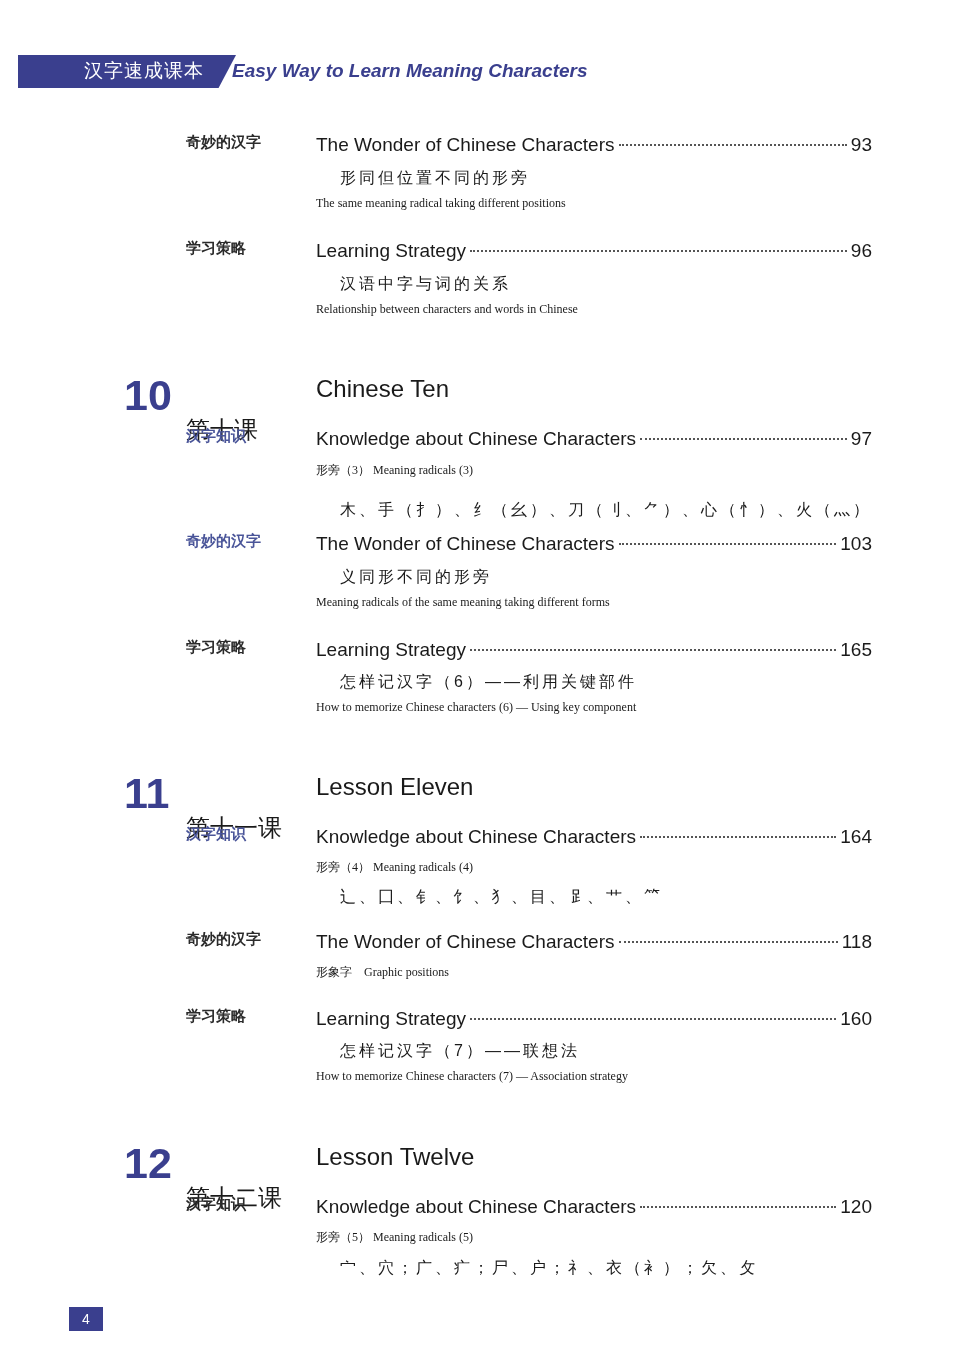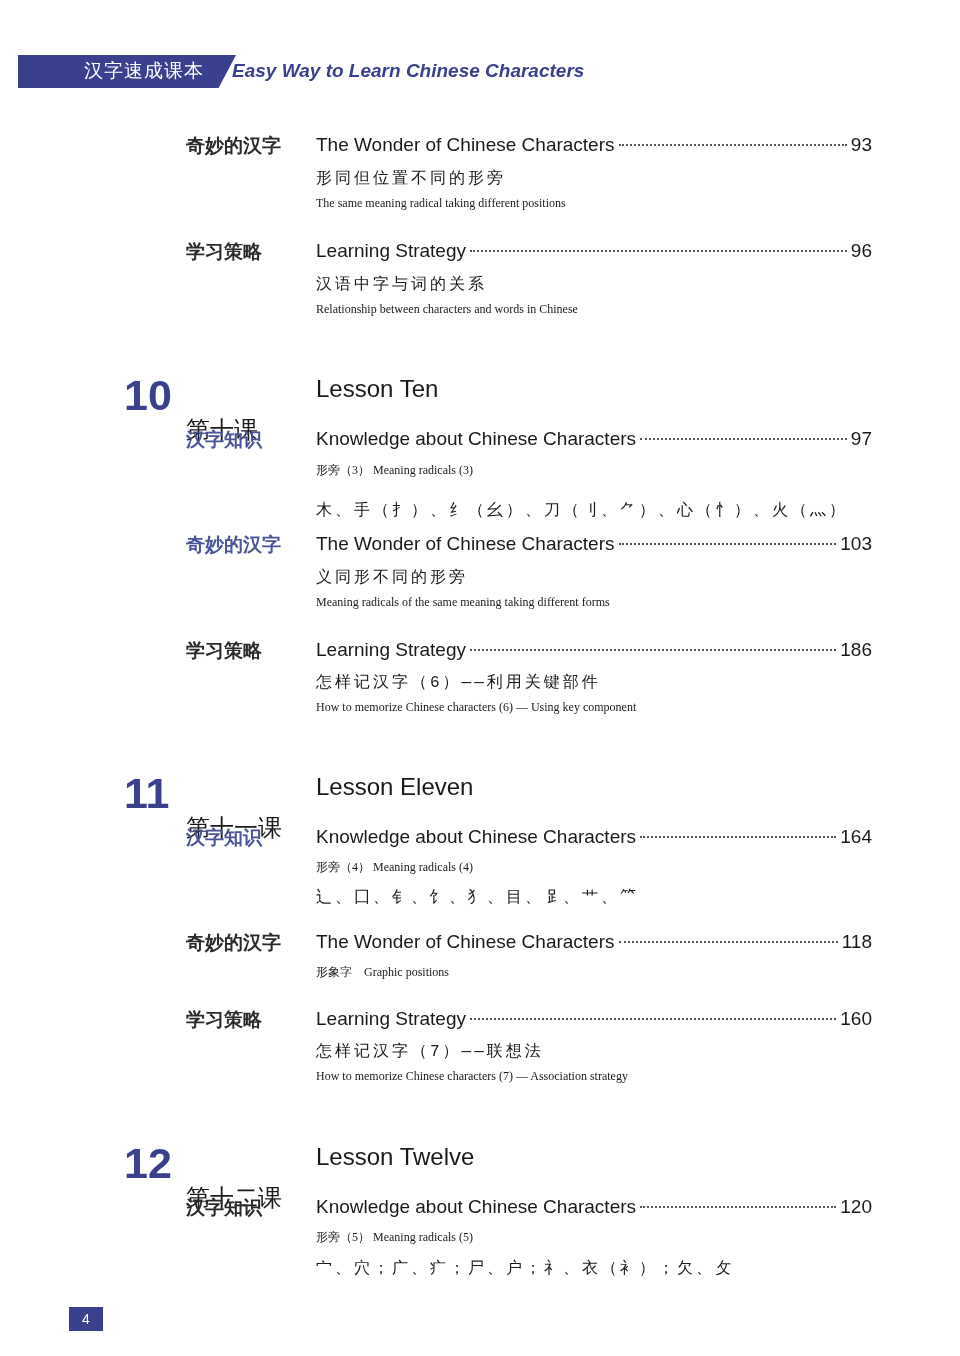--- a/index.html
+++ b/index.html
@@ -14,59 +14,59 @@
   }
   .header-cn {
     position: absolute; left: 84px; top: 58px; font-size: 19px; color: #ffffff;
     letter-spacing: 1px; font-family: "DejaVu Sans", sans-serif;
   }
   .header-en {
     position: absolute; left: 232px; top: 60px; font-size: 19px; font-weight: bold; font-style: italic;
     color: #3a3f8e; font-family: "Liberation Sans", sans-serif;
   }
   .cat {
-    position: absolute; left: 186px; font-size: 19px; font-weight: bold; color: #2b2b2b;
+    position: absolute; left: 186px; font-size: 15px; font-weight: bold; color: #2b2b2b;
     font-family: "DejaVu Sans", sans-serif;
   }
   .cat.blue { color: #4a5599; }
   .line {
     position: absolute; left: 316px; width: 556px; display: flex; align-items: baseline;
     font-size: 19px; font-family: "Liberation Sans", sans-serif; color: #1a1a1a;
   }
   .line .title { white-space: nowrap; }
   .line .dots {
     flex: 1; border-bottom: 2px dotted #555; margin: 0 4px; transform: translateY(-5px); height: 0;
   }
   .line .page { white-space: nowrap; }
   .sub {
     position: absolute; left: 316px; font-size: 12px; font-family: Liberation Serif, serif; color: #1a1a1a;
     white-space: nowrap;
   }
-  .sub.cn { font-family: Liberation Mono, monospace; font-size: 16px; letter-spacing: 3px; }
+  .sub.cn { font-family: Liberation Sans, sans-serif; font-size: 16px; letter-spacing: 3px; margin-left: 24px; }
   .lesson-num {
     position: absolute; left: 124px; font-size: 43px; font-weight: bold; color: #3a3f8e;
     font-family: "Liberation Sans", sans-serif;
   }
   .lesson-cn {
     position: absolute; left: 186px; font-size: 24px; color: #1a1a1a; font-family: "DejaVu Sans", sans-serif; margin-top: 40px;
   }
   .lesson-en {
     position: absolute; left: 316px; font-size: 24px; color: #1a1a1a; font-family: "Liberation Sans", sans-serif;
   }
   .page-box {
     position: absolute; left: 69px; top: 1307px; width: 34px; height: 24px; background: #3a3f8e;
     color: #fff; font-size: 14px; text-align: center; line-height: 24px;
   }
 </style>
 </head>
 <body>
 
 <div class="header-band"></div>
 <div class="header-cn">汉字速成课本</div>
-<div class="header-en">Easy Way to Learn Chinese Characters</div>
+<div class="header-en">Easy Way to Learn Meaning Characters</div>
 
 <div class="cat" style="top:133px">奇妙的汉字</div>
 <div class="line" style="top:134px">
   <span class="title">The Wonder of Chinese Characters</span>
   <span class="dots"></span>
   <span class="page">93</span>
 </div>
 <div class="sub cn" style="top:168px">形同但位置不同的形旁</div>
 <div class="sub" style="top:196px">The same meaning radical taking different positions</div>
 
@@ -74,21 +74,21 @@
 <div class="line" style="top:240px">
   <span class="title">Learning Strategy</span>
   <span class="dots"></span>
   <span class="page">96</span>
 </div>
 <div class="sub cn" style="top:274px">汉语中字与词的关系</div>
 <div class="sub" style="top:302px">Relationship between characters and words in Chinese</div>
 
 <div class="lesson-num" style="top:371px">10</div>
 <div class="lesson-cn" style="top:374px">第十课</div>
-<div class="lesson-en" style="top:375px">Lesson Ten</div>
+<div class="lesson-en" style="top:375px">Chinese Ten</div>
 
 <div class="cat blue" style="top:427px">汉字知识</div>
 <div class="line" style="top:428px">
   <span class="title">Knowledge about Chinese Characters</span>
   <span class="dots"></span>
   <span class="page">97</span>
 </div>
 <div class="sub" style="top:462px">形旁（3） Meaning radicals (3)</div>
 <div class="sub cn" style="top:500px">木、手（扌）、纟（幺）、刀（刂、⺈）、心（忄）、火（灬）</div>
 
@@ -98,21 +98,21 @@
   <span class="dots"></span>
   <span class="page">103</span>
 </div>
 <div class="sub cn" style="top:567px">义同形不同的形旁</div>
 <div class="sub" style="top:595px">Meaning radicals of the same meaning taking different forms</div>
 
 <div class="cat" style="top:638px">学习策略</div>
 <div class="line" style="top:639px">
   <span class="title">Learning Strategy</span>
   <span class="dots"></span>
-  <span class="page">186</span>
+  <span class="page">165</span>
 </div>
 <div class="sub cn" style="top:672px">怎样记汉字（6）——利用关键部件</div>
 <div class="sub" style="top:700px">How to memorize Chinese characters (6) — Using key component</div>
 
 <div class="lesson-num" style="top:769px">11</div>
 <div class="lesson-cn" style="top:772px">第十一课</div>
 <div class="lesson-en" style="top:773px">Lesson Eleven</div>
 
 <div class="cat blue" style="top:825px">汉字知识</div>
 <div class="line" style="top:826px">

